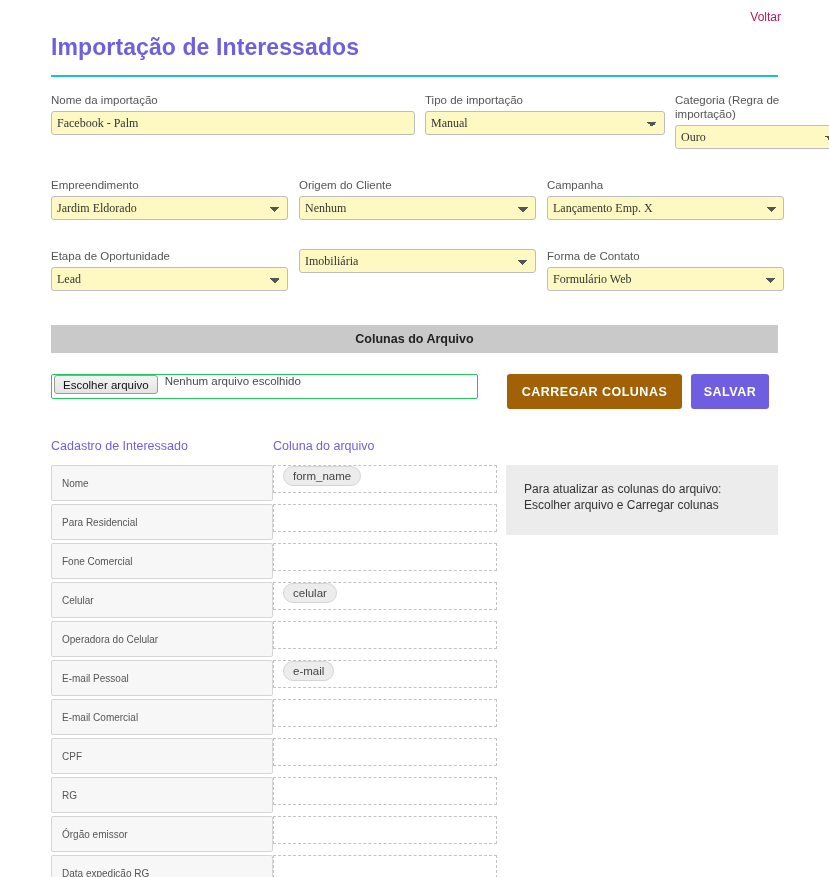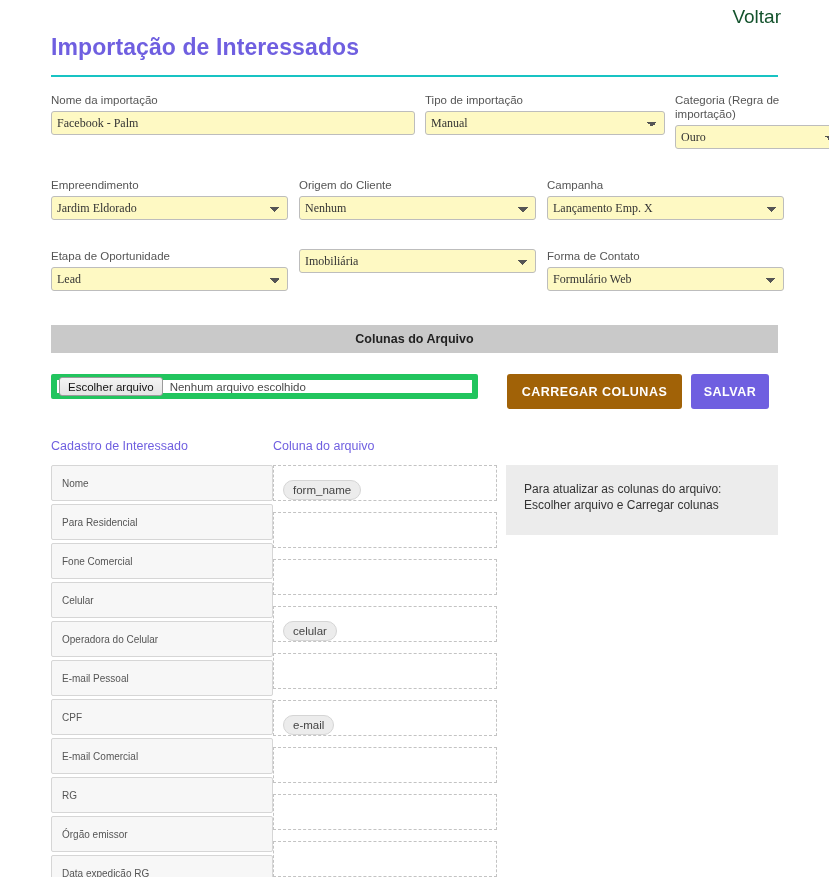--- a/index.html
+++ b/index.html
@@ -17,22 +17,22 @@
     overflow: hidden;
   }
   .topbar {
     height: 34px;
     display: flex;
     align-items: center;
     justify-content: flex-end;
     padding-right: 48px;
   }
   .back-link {
-    color: #14532d;
-    font-size: 19px;
+    color: #be185d;
+    font-size: 12px;
     text-decoration: none;
     cursor: pointer;
   }
   .content {
     padding: 0 51px;
   }
   h1.page-title {
     margin: 0;
     padding: 0 0 14px 0;
     font-size: 23px;
@@ -97,24 +97,23 @@
     color: #222;
   }
   .upload-row {
     margin-top: 21px;
     display: flex;
     align-items: flex-start;
   }
   .file-picker {
     width: 427px;
     height: 25px;
-    border: 6px solid #22c55e;
+    border: 1px solid #22c55e;
     background: #fff;
     display: flex;
-    align-items: center;
     padding: 0 2px;
     border-radius: 2px;
   }
   .file-btn {
     height: 19px;
     line-height: 19px;
     padding: 0 8px;
     font-size: 11.5px;
     color: #111;
     background: linear-gradient(#f4f4f4, #e4e4e4);
@@ -176,25 +175,25 @@
     background: #f7f7f7;
     display: flex;
     align-items: center;
     padding-left: 10px;
     font-size: 10px;
     color: #555;
     margin-bottom: 3px;
     border-radius: 2px;
   }
   .drop-cell {
-    height: 36px;
+    height: 28px;
     border: 1px dashed #c3c3c3;
     margin-bottom: 11px;
     display: flex;
-    align-items: flex-end;
+    align-items: flex-start;
     padding-left: 9px;
     background: #fff;
   }
   .chip {
     display: inline-block;
     background: #ececec;
     border: 1px solid #d5d5d5;
     border-radius: 10px;
     padding: 3px 9px;
     font-size: 11.5px;
@@ -302,22 +301,22 @@
     </div>
 
     <div class="map-body">
       <div class="col-left">
         <div class="row-label">Nome</div>
         <div class="row-label">Para Residencial</div>
         <div class="row-label">Fone Comercial</div>
         <div class="row-label">Celular</div>
         <div class="row-label">Operadora do Celular</div>
         <div class="row-label">E-mail Pessoal</div>
+        <div class="row-label">E-mail Comercial</div>
         <div class="row-label">CPF</div>
-        <div class="row-label">E-mail Comercial</div>
         <div class="row-label">RG</div>
         <div class="row-label">Órgão emissor</div>
         <div class="row-label">Data expedição RG</div>
 
       </div>
 
       <div class="col-mid">
         <div class="drop-cell">
           <span class="chip">form_name</span>
         </div>

